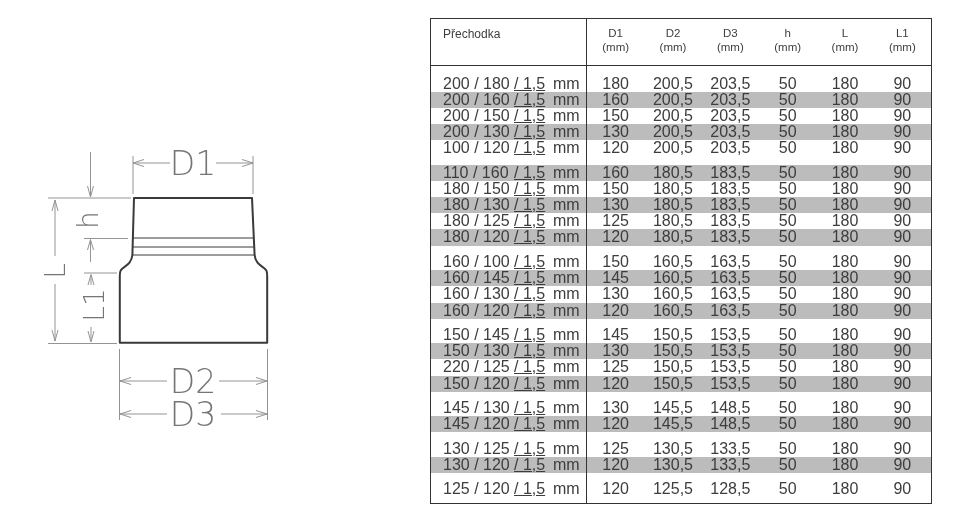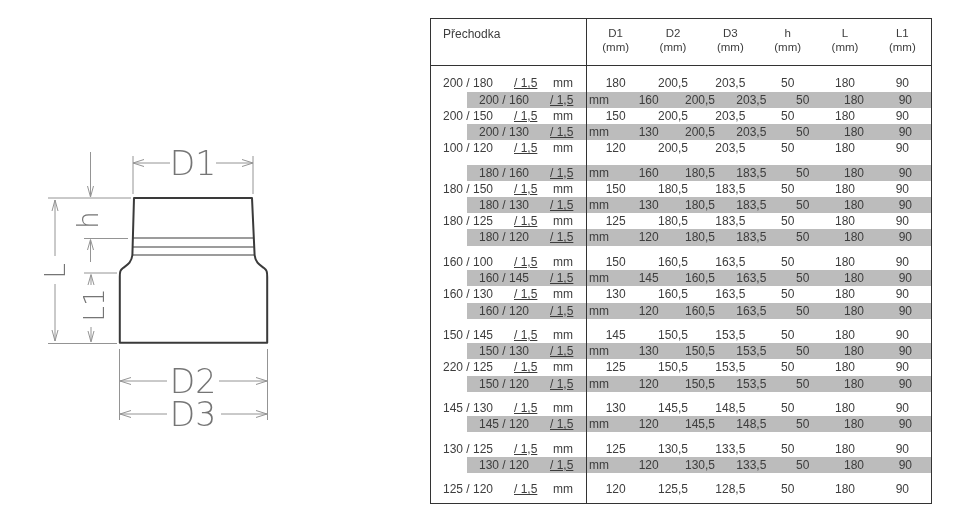--- a/index.html
+++ b/index.html
@@ -26,24 +26,24 @@
     display:flex;
   }
   .th-label{
     width:156px;box-sizing:border-box;padding:8px 0 0 12px;
     font-size:12px;
   }
   .th-cols{flex:1;display:flex;padding-top:7px;}
   .th-col{flex:1;text-align:center;font-size:11.5px;line-height:14px;}
   .tbody{padding-top:10px;}
   .trow{
-    display:flex;height:16.2px;align-items:flex-end;font-size:12px;
+    display:flex;height:16.2px;align-items:flex-start;font-size:16px;
     line-height:16.2px;
   }
-  .trow.alt{background:var(--alt,#bcbcbc);margin-left:36px;}
+  .trow.alt{background:var(--alt,#bcbcbc);}
   .tgap{height:8.3px;}
   .c0{width:156px;box-sizing:border-box;padding-left:12px;display:flex;}
   .c0 .sz{width:71px;}
   .c0 .tk{width:39px;text-decoration:underline;}
   .cn{flex:1;text-align:center;}
 </style>
 </head>
 <body>
 
 <svg class="drawing" width="420" height="523" viewBox="0 0 420 523">
@@ -210,21 +210,21 @@
         <div class="cn">120</div>
         <div class="cn">200,5</div>
         <div class="cn">203,5</div>
         <div class="cn">50</div>
         <div class="cn">180</div>
         <div class="cn">90</div>
       </div>
       <div class="tgap"></div>
       <div class="trow alt">
         <div class="c0">
-          <span class="sz">180 / 160</span>
+          <span class="sz">110 / 160</span>
           <span class="tk">/ 1,5</span>
           <span class="un">mm</span>
         </div>
         <div class="cn">160</div>
         <div class="cn">180,5</div>
         <div class="cn">183,5</div>
         <div class="cn">50</div>
         <div class="cn">180</div>
         <div class="cn">90</div>
       </div>

